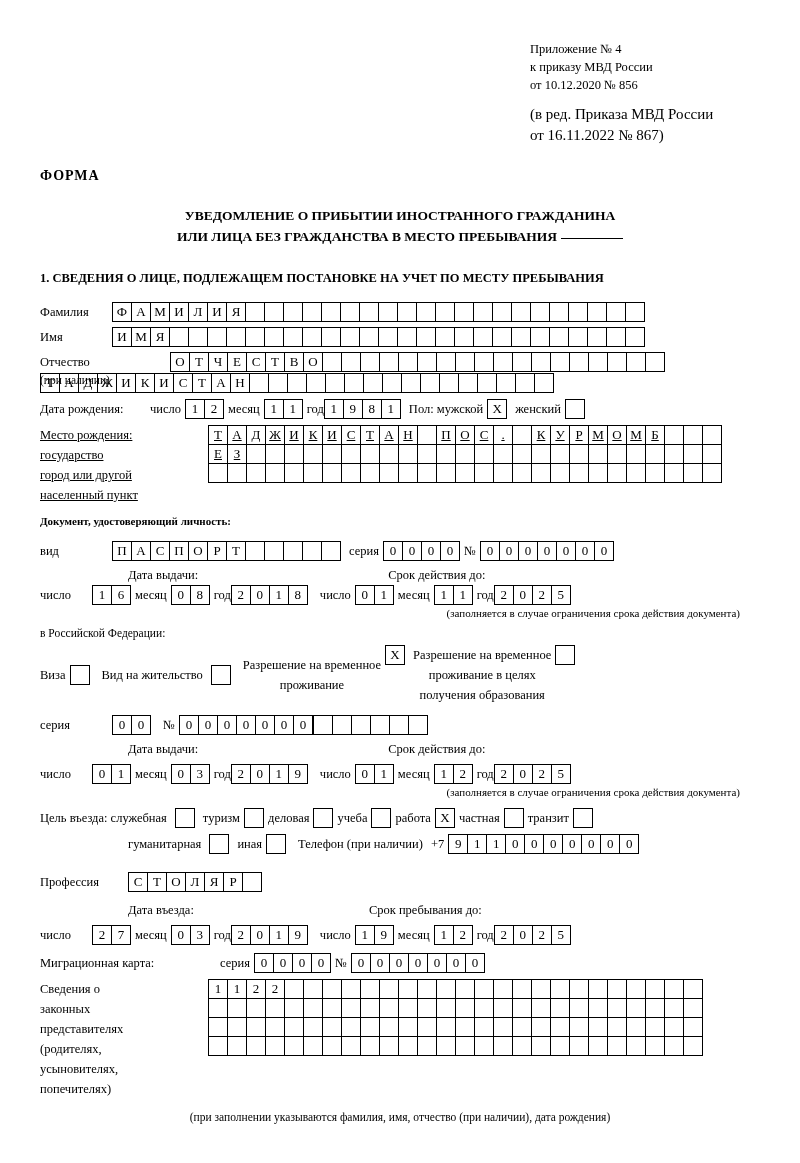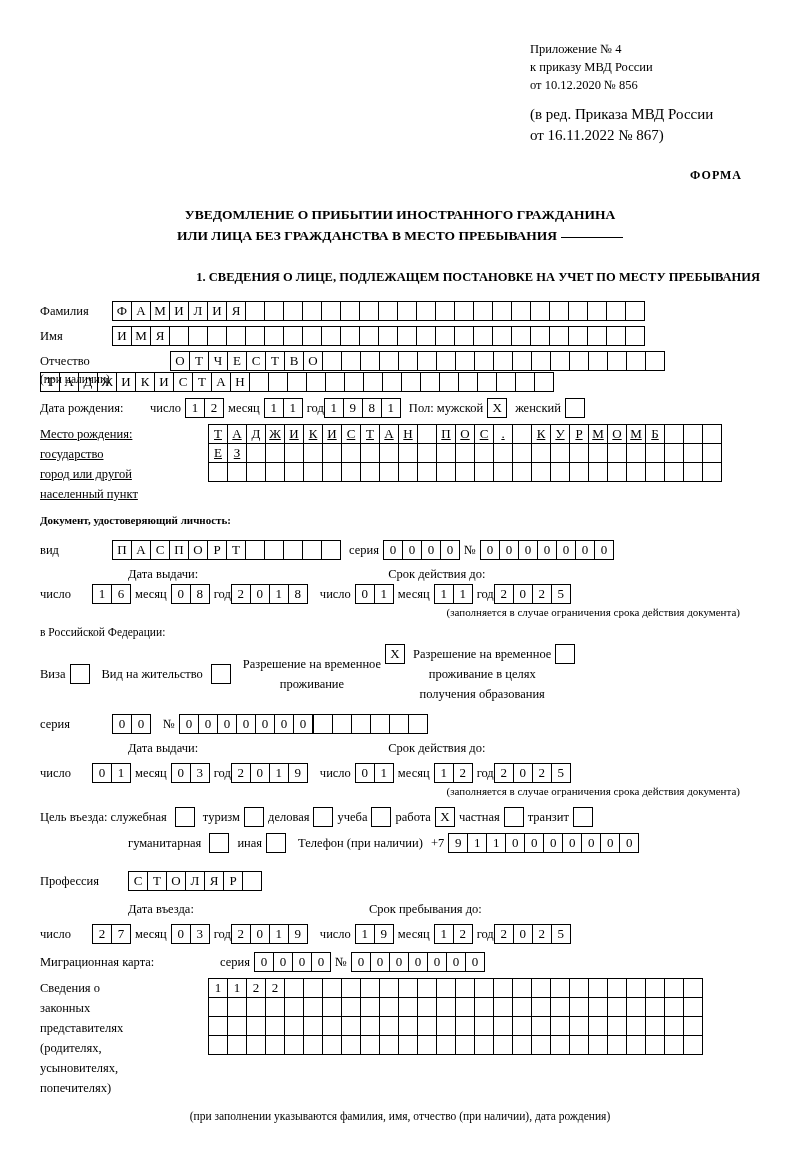--- a/index.html
+++ b/index.html
@@ -2,24 +2,24 @@
 <html><head>
 <meta charset="utf-8">
 <style>
   html,body{margin:0;padding:0;background:#fff;}
   body{width:800px;height:1163px;font-family:"Liberation Serif",serif;color:#000;position:relative;}
   .page{width:800px;height:1163px;position:relative;box-sizing:border-box;padding:30px 40px 10px 40px;}
   .hdr{margin-top:10px;text-align:left;font-size:12.5px;line-height:1.45;}
   .hdr-wrap{display:flex;justify-content:flex-end;}
   .hdr-inner{width:230px;}
   .hdr-small{font-size:15px;line-height:1.4;margin-top:10px;}
-  .forma{text-align:right;font-weight:bold;font-size:12px;letter-spacing:1px;margin-top:22px;padding-right:18px;}
+  .forma{font-weight:bold;font-size:14px;letter-spacing:1px;margin-top:22px;padding-right:18px;}
   .title{text-align:center;font-weight:bold;font-size:13.5px;line-height:1.5;margin-top:22px;}
   .title .line{display:inline-block;border-bottom:1px solid #000;width:62px;vertical-align:2px;margin-left:4px;}
-  .section-title{text-align:right;font-weight:bold;font-size:12.5px;margin-top:24px;}
+  .section-title{text-align:left;font-weight:bold;font-size:12.5px;margin-top:24px;}
   .row{display:flex;align-items:flex-start;margin-top:5px;}
   .lbl{font-size:12.5px;line-height:20px;}
   .lbl.w1{width:72px;flex:none;}
   .boxes{display:flex;}
   .bx{width:20px;height:20px;border:1px solid #000;box-sizing:border-box;margin-left:-1px;text-align:center;
       font-size:13px;line-height:18px;font-family:"Liberation Serif",serif;}
   .bx:first-child{margin-left:0;}
   .bx.filled{font-weight:normal;}
   .sp{width:8px;flex:none;}
   .sp4{width:4px;flex:none;}

